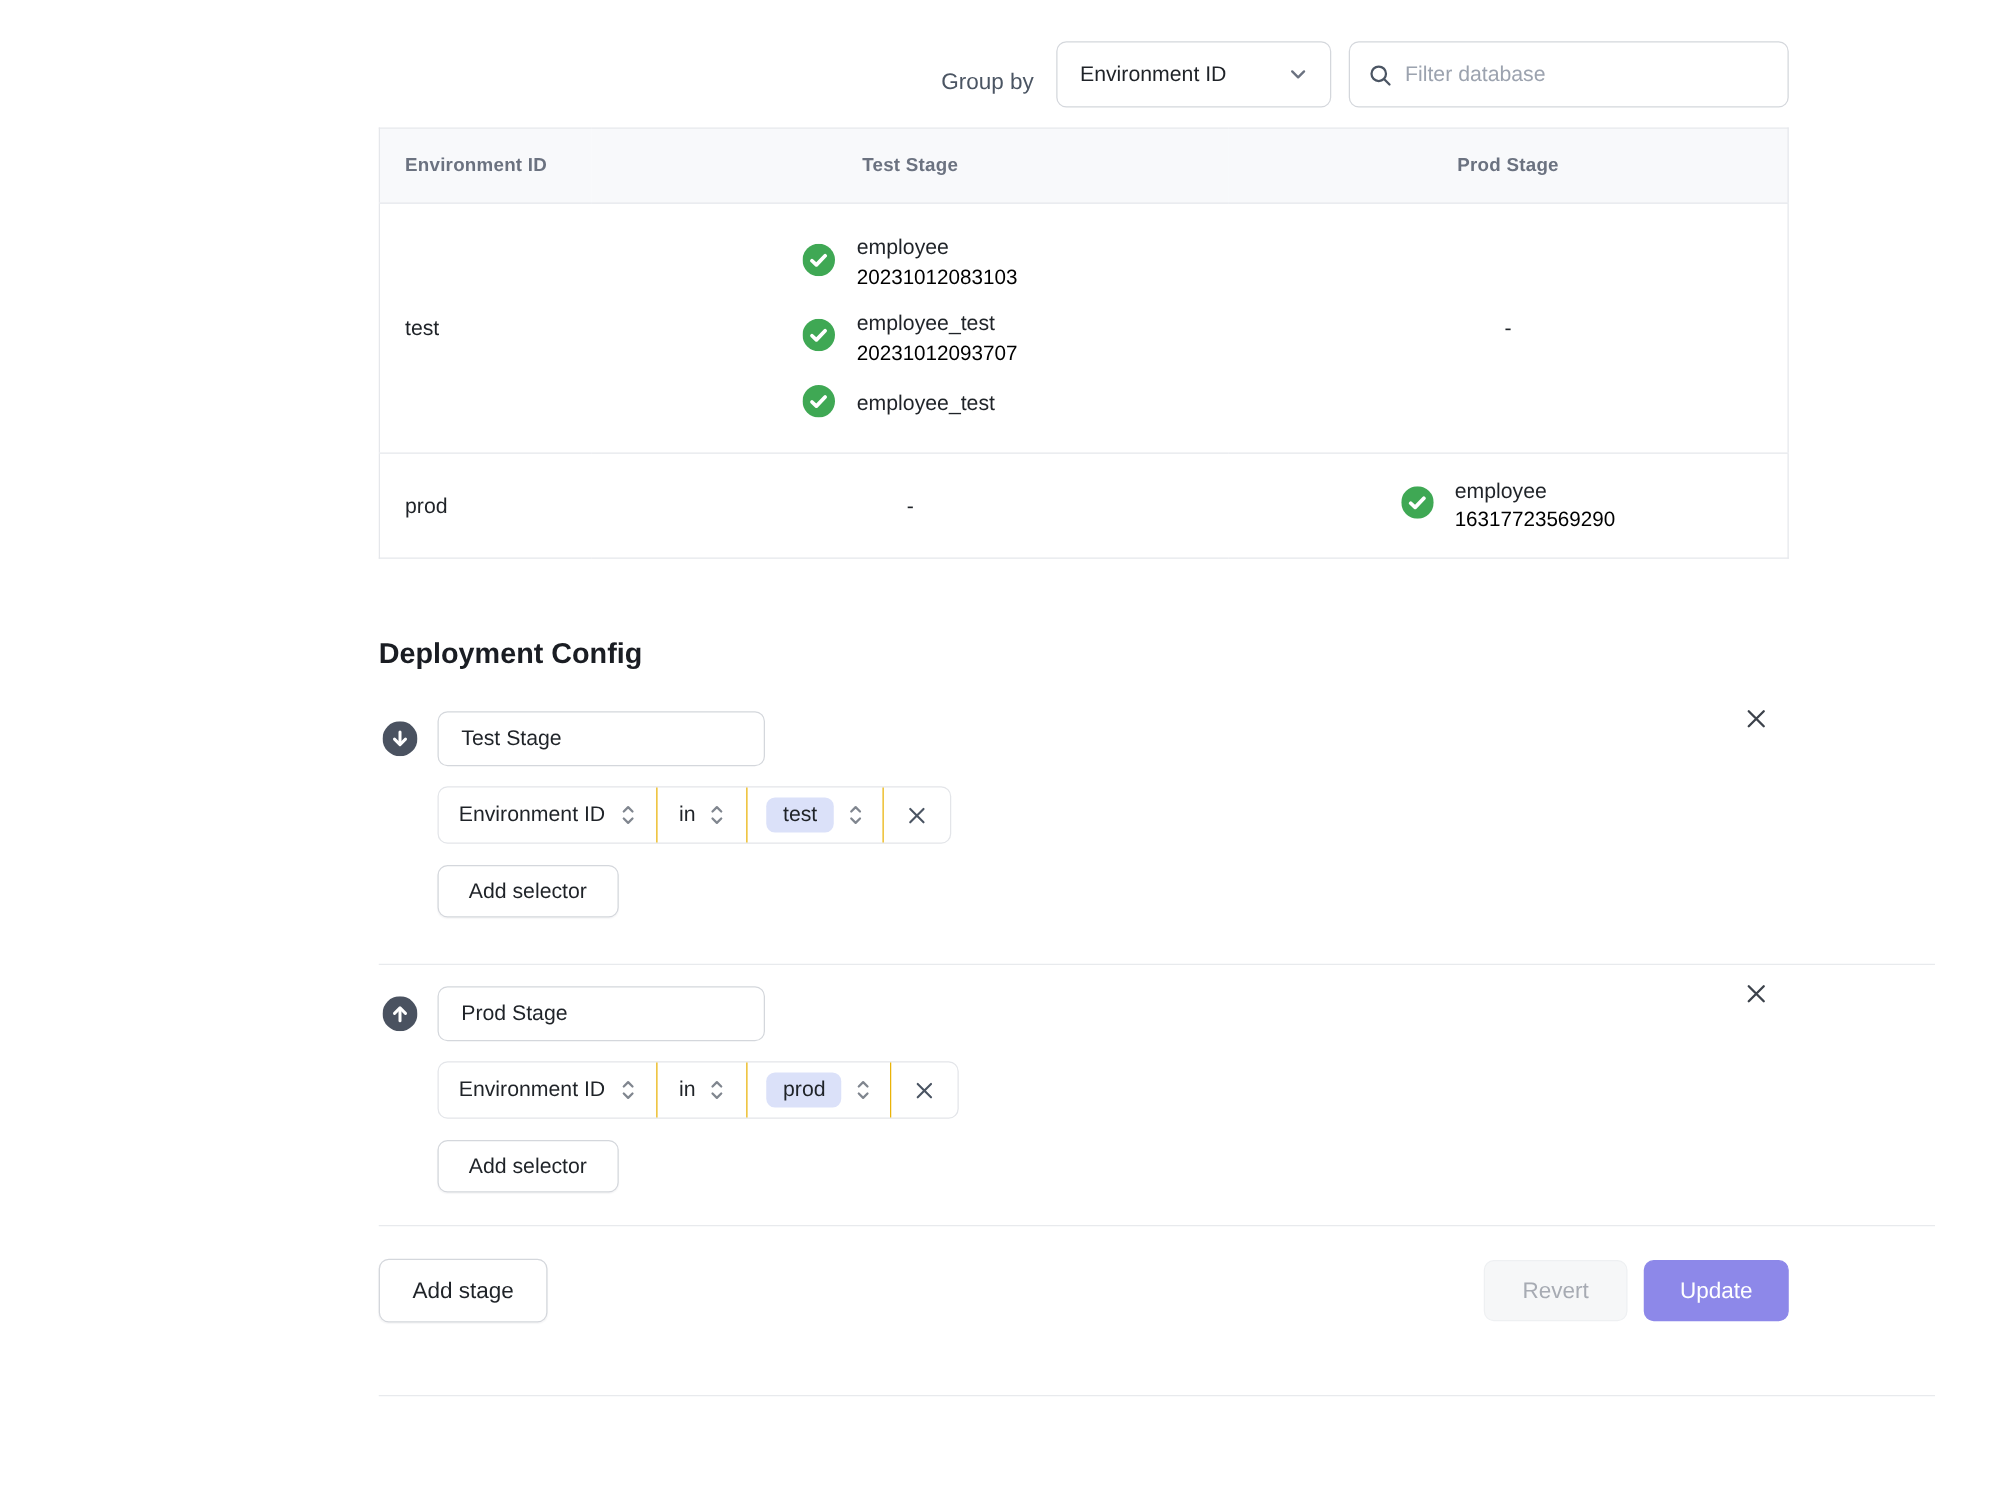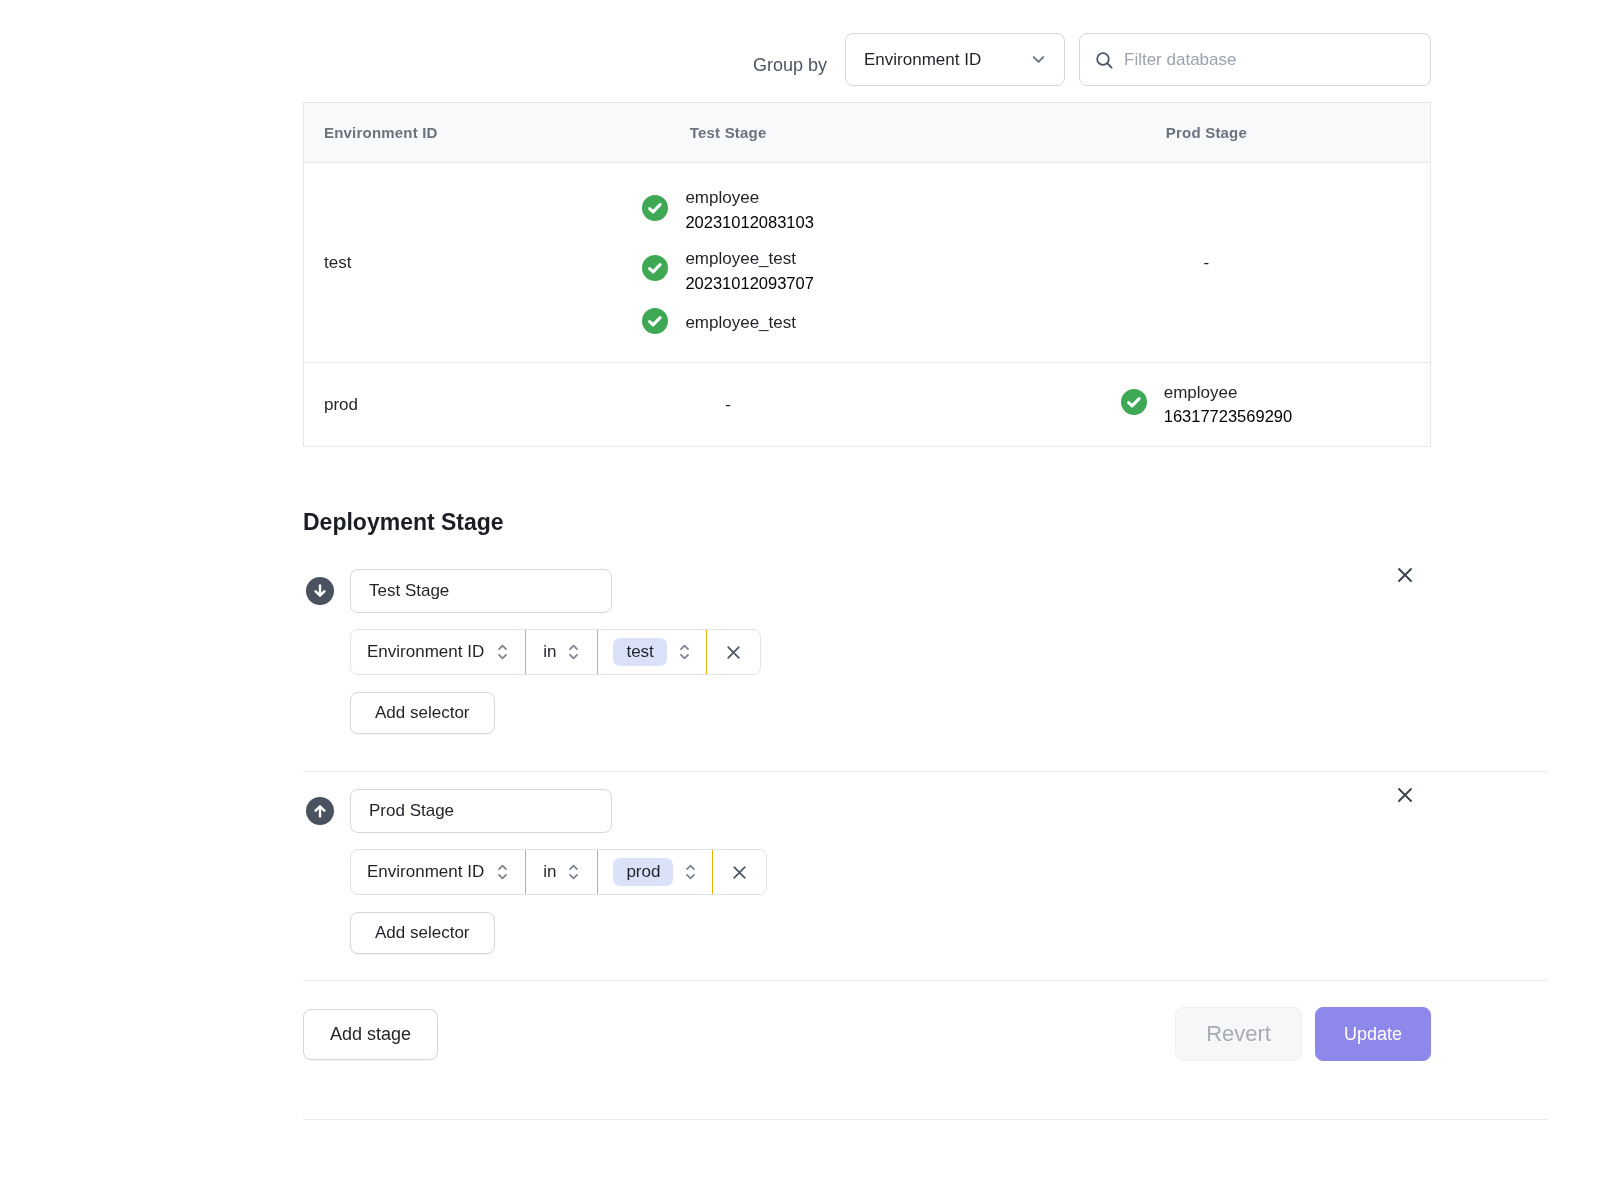--- a/index.html
+++ b/index.html
@@ -87,21 +87,21 @@
     display:block; margin-left:47px; margin-top:17px;
     background:#fff; border:1px solid #d4d7dc; padding:10px 24px; font-size:17px; color:#1f2328;
     box-shadow:0 1px 1px rgba(16,24,40,.04);
   }
   .footer-bar { border-top:1px solid #e8eaed; margin-top:0; padding-top:26px; display:flex; align-items:center; }
   .add-stage-btn {
     background:#fff; border:1px solid #d4d7dc; padding:14px 26px; font-size:18px; color:#1f2328;
     box-shadow:0 1px 1px rgba(16,24,40,.04);
   }
   .footer-actions { margin-left:auto; display:flex; gap:13px; }
-  .revert-btn { background:#f6f7f8; border:1px solid #eef0f2; color:#a7abb3; padding:13px 30px; font-size:22px; }
+  .revert-btn { background:#f6f7f8; border:1px solid #eef0f2; color:#a7abb3; padding:13px 30px; font-size:18px; }
   .update-btn { background:#8d88e9; border:1px solid #8d88e9; color:#ffffff; padding:13px 28px; font-size:18px; }
 
   .wide-rule { height:1px; background:#e8eaed; width:1245px; border:none; }
   .rule-bottom { margin-top:58px; }
   
   .stage-2, .footer-bar { position:relative; }
   .stage-2::after, .footer-bar::after {
     content:""; position:absolute; top:-1px; left:0; width:1245px; height:1px; background:#e8eaed;
   }
   .stage-2 { border-top:none; margin-top:1px; }
@@ -207,21 +207,21 @@
                 <div class="db-name">employee</div>
                 <div class="db-version">16317723569290</div>
               </span>
             </div>
           </div>
         </td>
       </tr>
     </tbody>
   </table>
 
-  <h2 class="config-title">Deployment Stage</h2>
+  <h2 class="config-title">Deployment Config</h2>
 
   <div class="stage stage-1">
     <div class="stage-header">
       <span class="dir-circle">
         <svg width="28" height="28" viewBox="0 0 28 28">
             <circle cx="14" cy="14" r="14" fill="#4a5260"></circle>
             <g stroke="#fff" stroke-width="2.4" stroke-linecap="round" stroke-linejoin="round" fill="none">
               <path d="M14 8.5v9.5"></path>
               <path d="M9.6 14.3L14 18.7l4.4-4.4"></path>
             </g>

